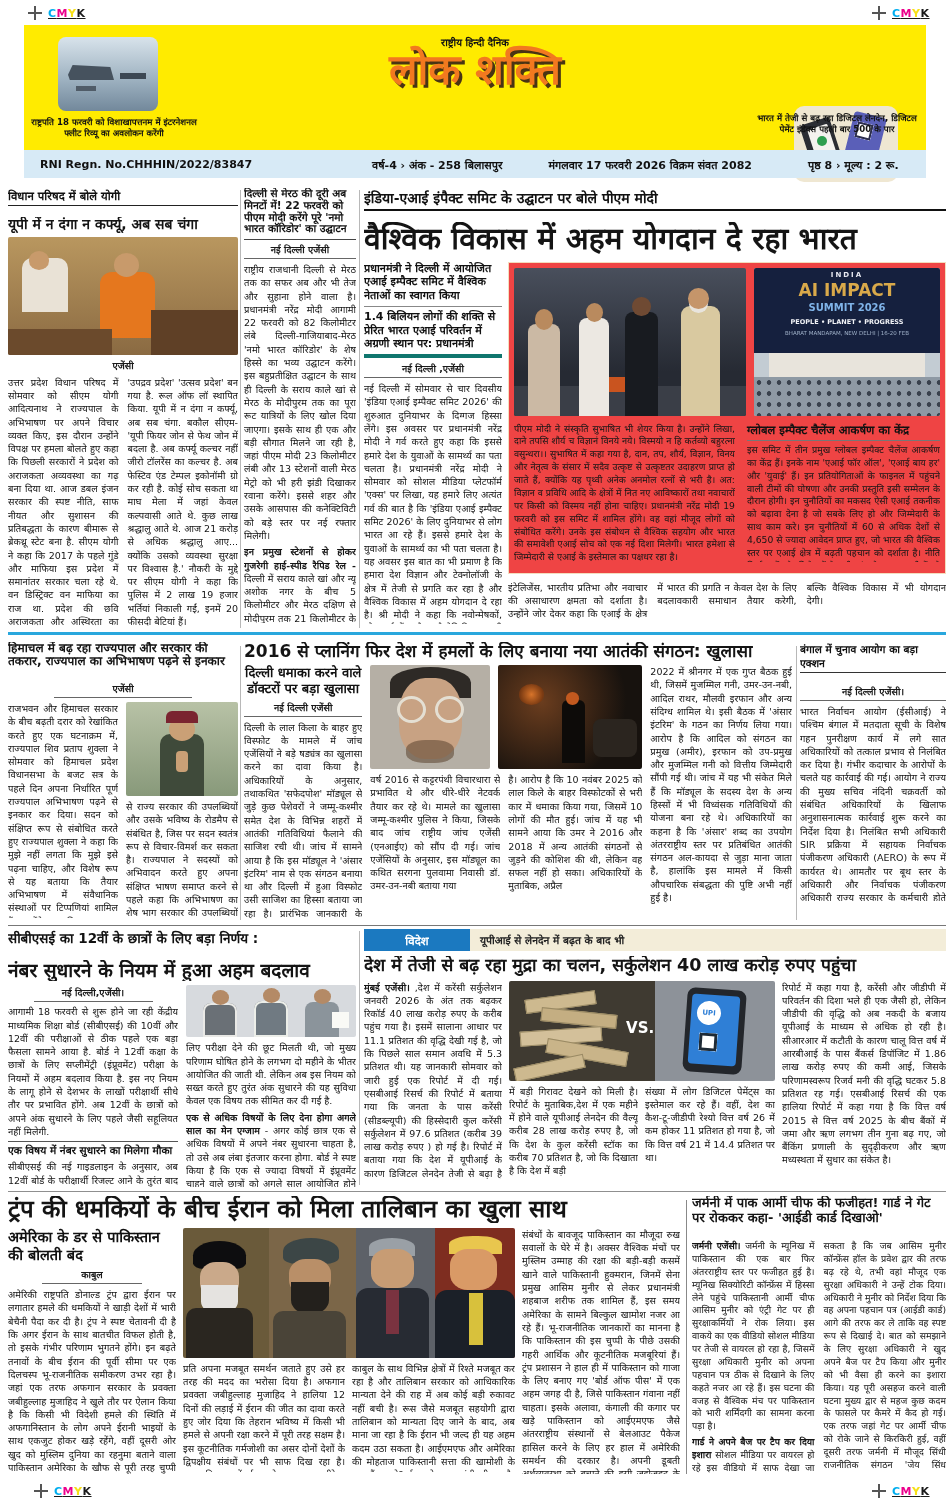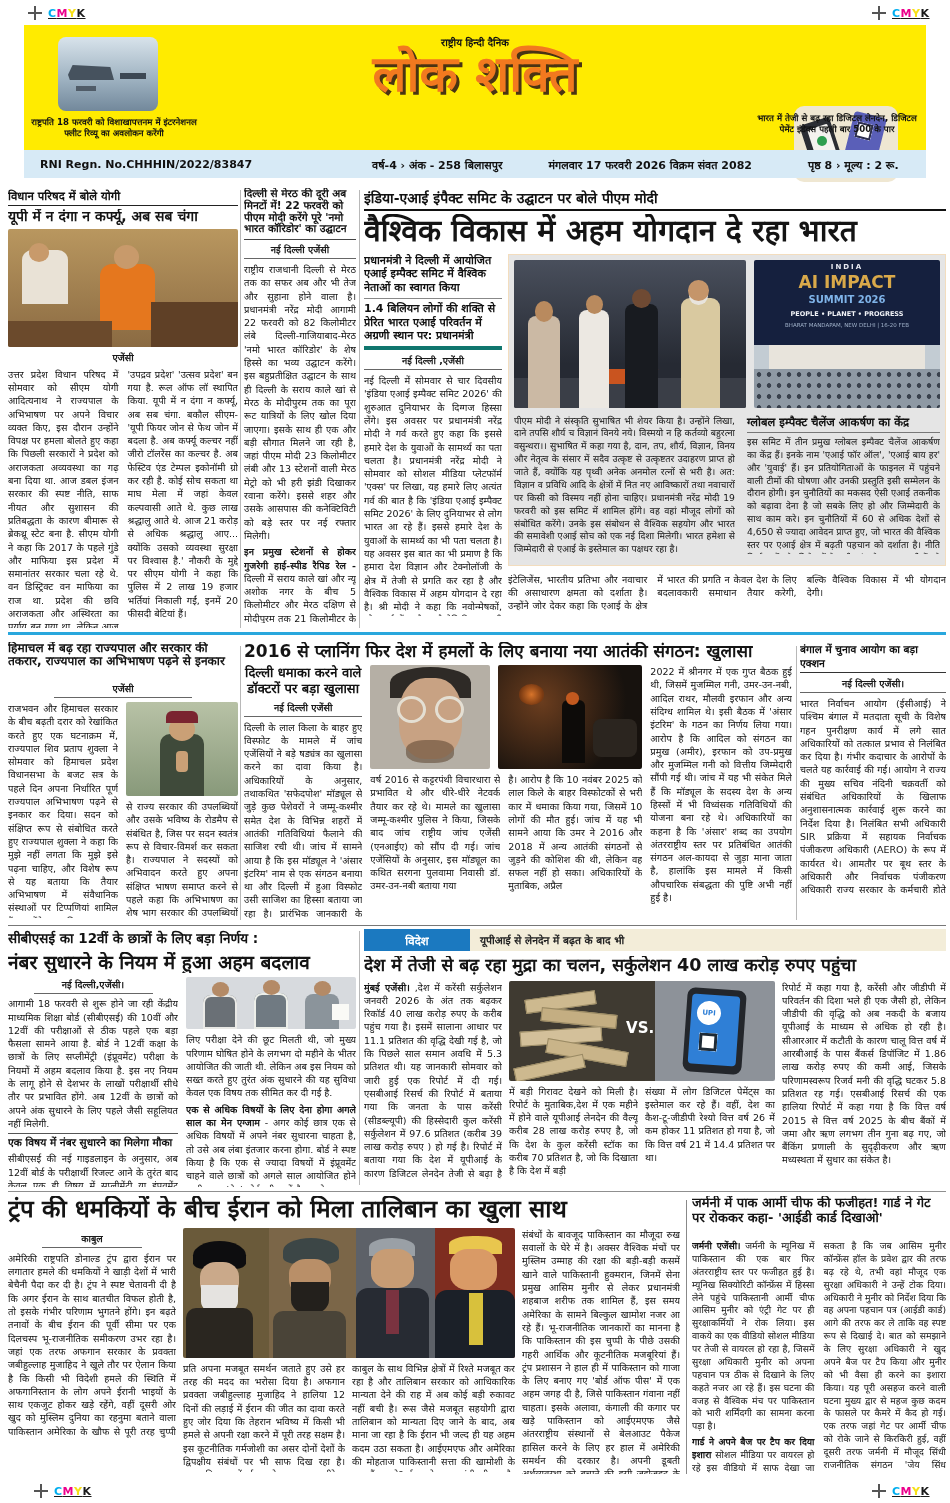--- a/index.html
+++ b/index.html
@@ -9,40 +9,40 @@
   
   .regrow{display:flex;align-items:center;gap:6px;}
   .plus{position:relative;width:14px;height:14px;display:inline-block;}
   .plus::before,.plus::after{content:"";position:absolute;background:#555;}
   .plus::before{left:0;top:6px;width:14px;height:1.5px;}
   .plus::after{left:6px;top:0;width:1.5px;height:14px;}
   .cmyk{font-weight:bold;font-size:11px;letter-spacing:.5px;text-decoration:underline;}
   .cC{color:#00AEEF}.cM{color:#EC008C}.cY{color:#F7E017}.cK{color:#1a1a1a}
   
   .masthead{background:#FFEB00;}
-  .mast-title{font-weight:800;color:#F2791F;text-shadow:3px 3px 0 #4a3413;font-size:50px;line-height:1.0;white-space:nowrap;}
+  .mast-title{font-weight:800;color:#F2791F;text-shadow:3px 3px 0 #4a3413;font-size:42px;line-height:1.0;white-space:nowrap;}
   .mast-tag{font-weight:bold;font-size:10px;color:#111;}
   .mast-cap{font-weight:bold;font-size:8.6px;line-height:1.25;text-align:center;color:#111;}
   .dateline{background:#D7EAF6;display:flex;align-items:center;font-weight:bold;font-size:11px;color:#111;}
   
-  .kick{font-weight:800;font-size:13px;border-bottom:1.5px solid #222;padding-bottom:2px;margin-bottom:3px;color:#111;}
+  .kick{font-weight:800;font-size:13px;border-bottom:1.5px solid #222;padding-bottom:2px;margin-bottom:11px;color:#111;}
   .hl{font-weight:800;color:#141414;line-height:1.12;}
   .nw{white-space:nowrap;overflow:hidden;}
   .by{font-weight:bold;text-align:center;font-size:9.5px;border-bottom:1px solid #666;padding:1px 0 2px;margin:2px 0 4px;}
   .bd{font-size:9.5px;line-height:1.4;text-align:justify;color:#151515;overflow:hidden;}
   .bd p{margin:0 0 3px;}
   .sub{font-weight:800;font-size:11px;line-height:1.25;color:#111;}
   .vrule{position:absolute;width:1px;background:#b8b8b8;}
   .hline{position:absolute;height:1px;background:#8f8f8f;}
   .bluerule{position:absolute;height:3px;background:#29A7DD;}
   .ph{position:relative;overflow:hidden;border-radius:2px;}
   .sh{position:absolute;display:block;}
   .cols2{column-count:2;column-gap:9px;}
   .cols3{column-count:3;column-gap:10px;}
-  .panel{background:#e5e5e5;border:1px solid #f3ddbe;}
+  .panel{background:#ef4444;border:1px solid #f3ddbe;}
   .secbox{background:#1B79C0;color:#fff;font-weight:bold;font-size:11.5px;display:flex;align-items:center;justify-content:center;}
   .kickband{background:#F3EDD9;font-weight:bold;font-size:10.5px;display:flex;align-items:center;padding-left:10px;color:#222;}
 </style>
 </head>
 <body>
 
 <div class="page">
 
   <div class="abs regrow" style="left:28px;top:6px">
     <span class="plus"></span>
@@ -281,20 +281,21 @@
       <div class="bd" style="width:164px;height:198px">रिपोर्ट में कहा गया है, करेंसी और जीडीपी में परिवर्तन की दिशा भले ही एक जैसी हो, लेकिन जीडीपी की वृद्धि को अब नकदी के बजाय यूपीआई के माध्यम से अधिक हो रही है। सीआरआर में कटौती के कारण चालू वित्त वर्ष में आरबीआई के पास बैंकर्स डिपॉजिट में 1.86 लाख करोड़ रुपए की कमी आई, जिसके परिणामस्वरूप रिजर्व मनी की वृद्धि घटकर 5.8 प्रतिशत रह गई। एसबीआई रिसर्च की एक हालिया रिपोर्ट में कहा गया है कि वित्त वर्ष 2015 से वित्त वर्ष 2025 के बीच बैंकों में जमा और ऋण लगभग तीन गुना बढ़ गए, जो बैंकिंग प्रणाली के सुदृढ़ीकरण और ऋण मध्यस्थता में सुधार का संकेत है।</div>
     </div>
   </div>
 
   <div class="hline" style="left:8px;top:1191px;width:938px"></div>
 
   <div class="abs" style="left:8px;top:1196px;width:672px;height:282px;overflow:hidden">
     <div class="hl nw" style="font-size:24px">ट्रंप की धमकियों के बीच ईरान को मिला तालिबान का खुला साथ</div>
     <div style="display:flex;gap:7px;margin-top:5px">
       <div style="width:168px">
+        <div class="sub" style="font-size:14.5px">अमेरिका के डर से पाकिस्तान की बोलती बंद</div>
         <div class="by" style="width:60%;margin:3px auto 4px">काबुल</div>
         <div class="bd" style="height:186px">अमेरिकी राष्ट्रपति डोनाल्ड ट्रंप द्वारा ईरान पर लगातार हमले की धमकियों ने खाड़ी देशों में भारी बेचैनी पैदा कर दी है। ट्रंप ने स्पष्ट चेतावनी दी है कि अगर ईरान के साथ बातचीत विफल होती है, तो इसके गंभीर परिणाम भुगतने होंगे। इन बढ़ते तनावों के बीच ईरान की पूर्वी सीमा पर एक दिलचस्प भू-राजनीतिक समीकरण उभर रहा है। जहां एक तरफ अफगान सरकार के प्रवक्ता जबीहुल्लाह मुजाहिद ने खुले तौर पर ऐलान किया है कि किसी भी विदेशी हमले की स्थिति में अफगानिस्तान के लोग अपने ईरानी भाइयों के साथ एकजुट होकर खड़े रहेंगे, वहीं दूसरी ओर खुद को मुस्लिम दुनिया का रहनुमा बताने वाला पाकिस्तान अमेरिका के खौफ से पूरी तरह चुप्पी साधे हुए है। ईरान की ढाल बनेगा अफगानिस्तान, तालिबान को मिल सकती है आधिकारिक मान्यता - तालिबान ने ईरान के</div>
       </div>
       <div style="width:332px">
         <div class="ph" style="width:332px;height:130px;background:linear-gradient(90deg,#6a5a3a 26%,#7b6648 26% 52%,#5d6168 52% 76%,#7e2d20 76%)">
           <i class="sh" style="left:3%;top:10%;width:16%;height:22%;background:#0d0d0f;border-radius:50% 50% 20% 20%"></i>
           <i class="sh" style="left:5%;top:26%;width:12%;height:28%;background:#caa98a;border-radius:40%"></i>
           <i class="sh" style="left:5.5%;top:44%;width:11%;height:22%;background:#e5e3e0;border-radius:0 0 45% 45%"></i>
           <i class="sh" style="left:1%;top:62%;width:20%;height:38%;background:#2a2620;border-radius:10px 10px 0 0"></i>
           <i class="sh" style="left:30%;top:8%;width:17%;height:20%;background:#3c4646;border-radius:50% 50% 25% 25%"></i>

